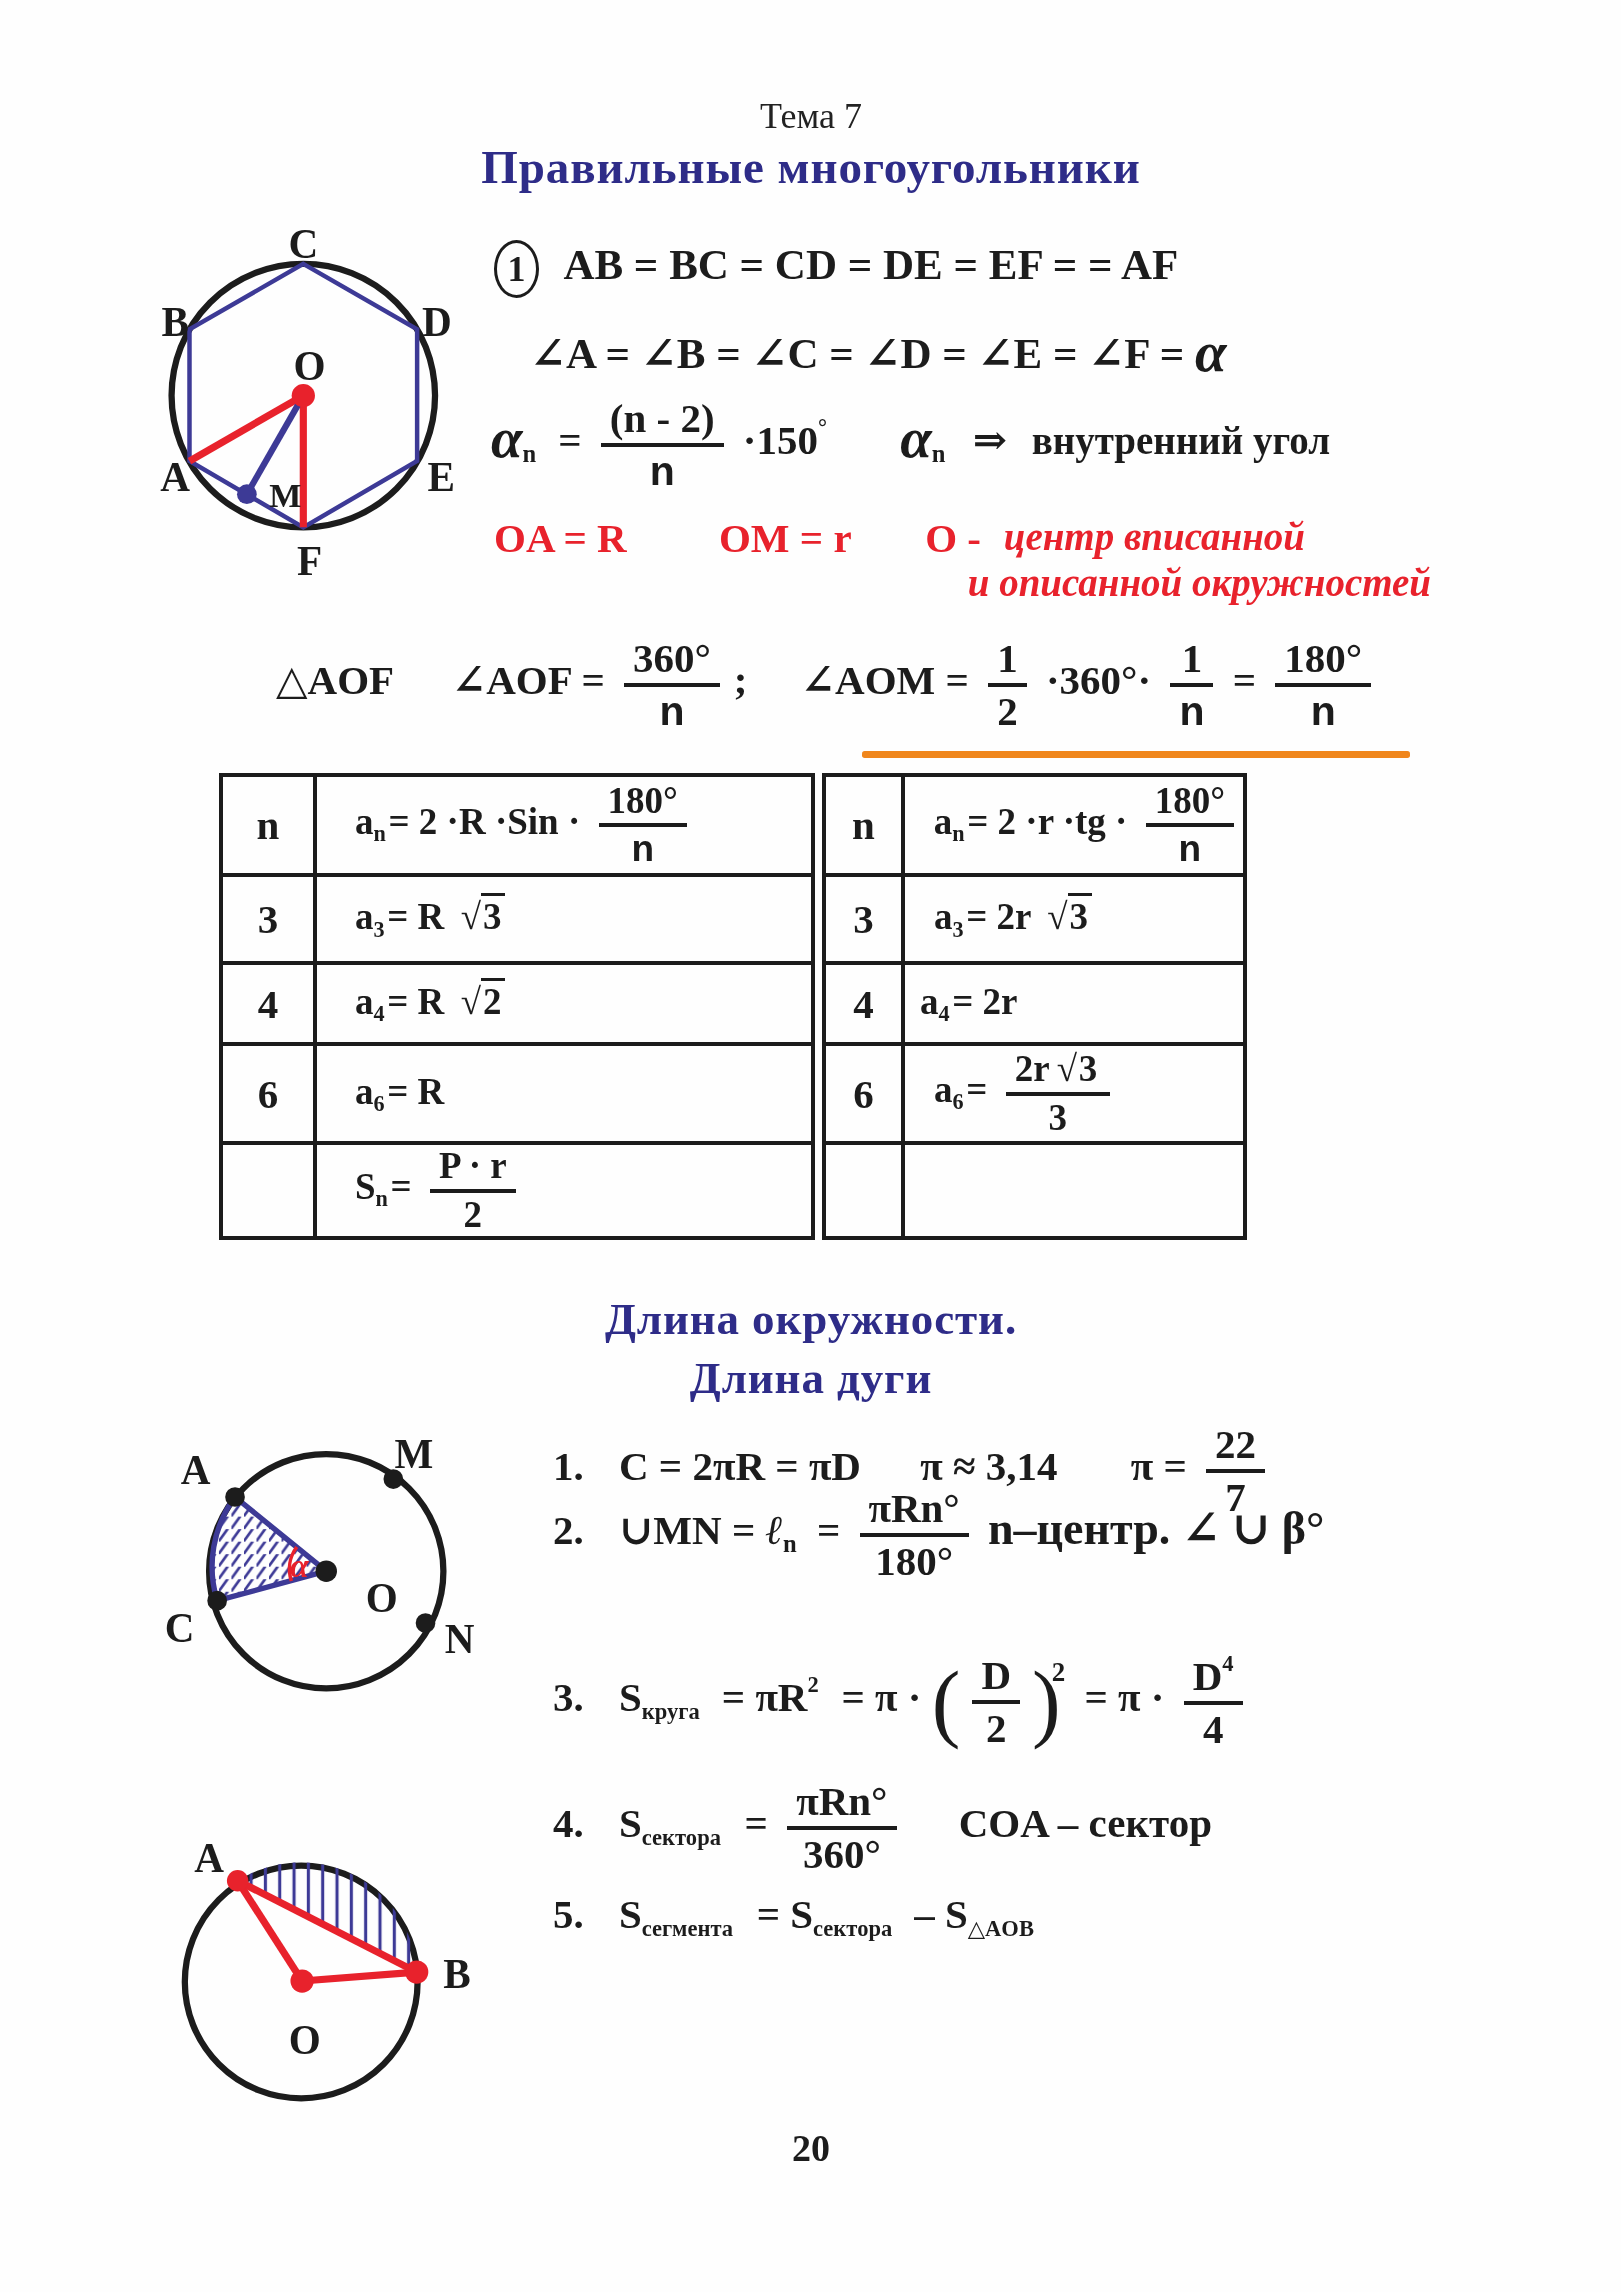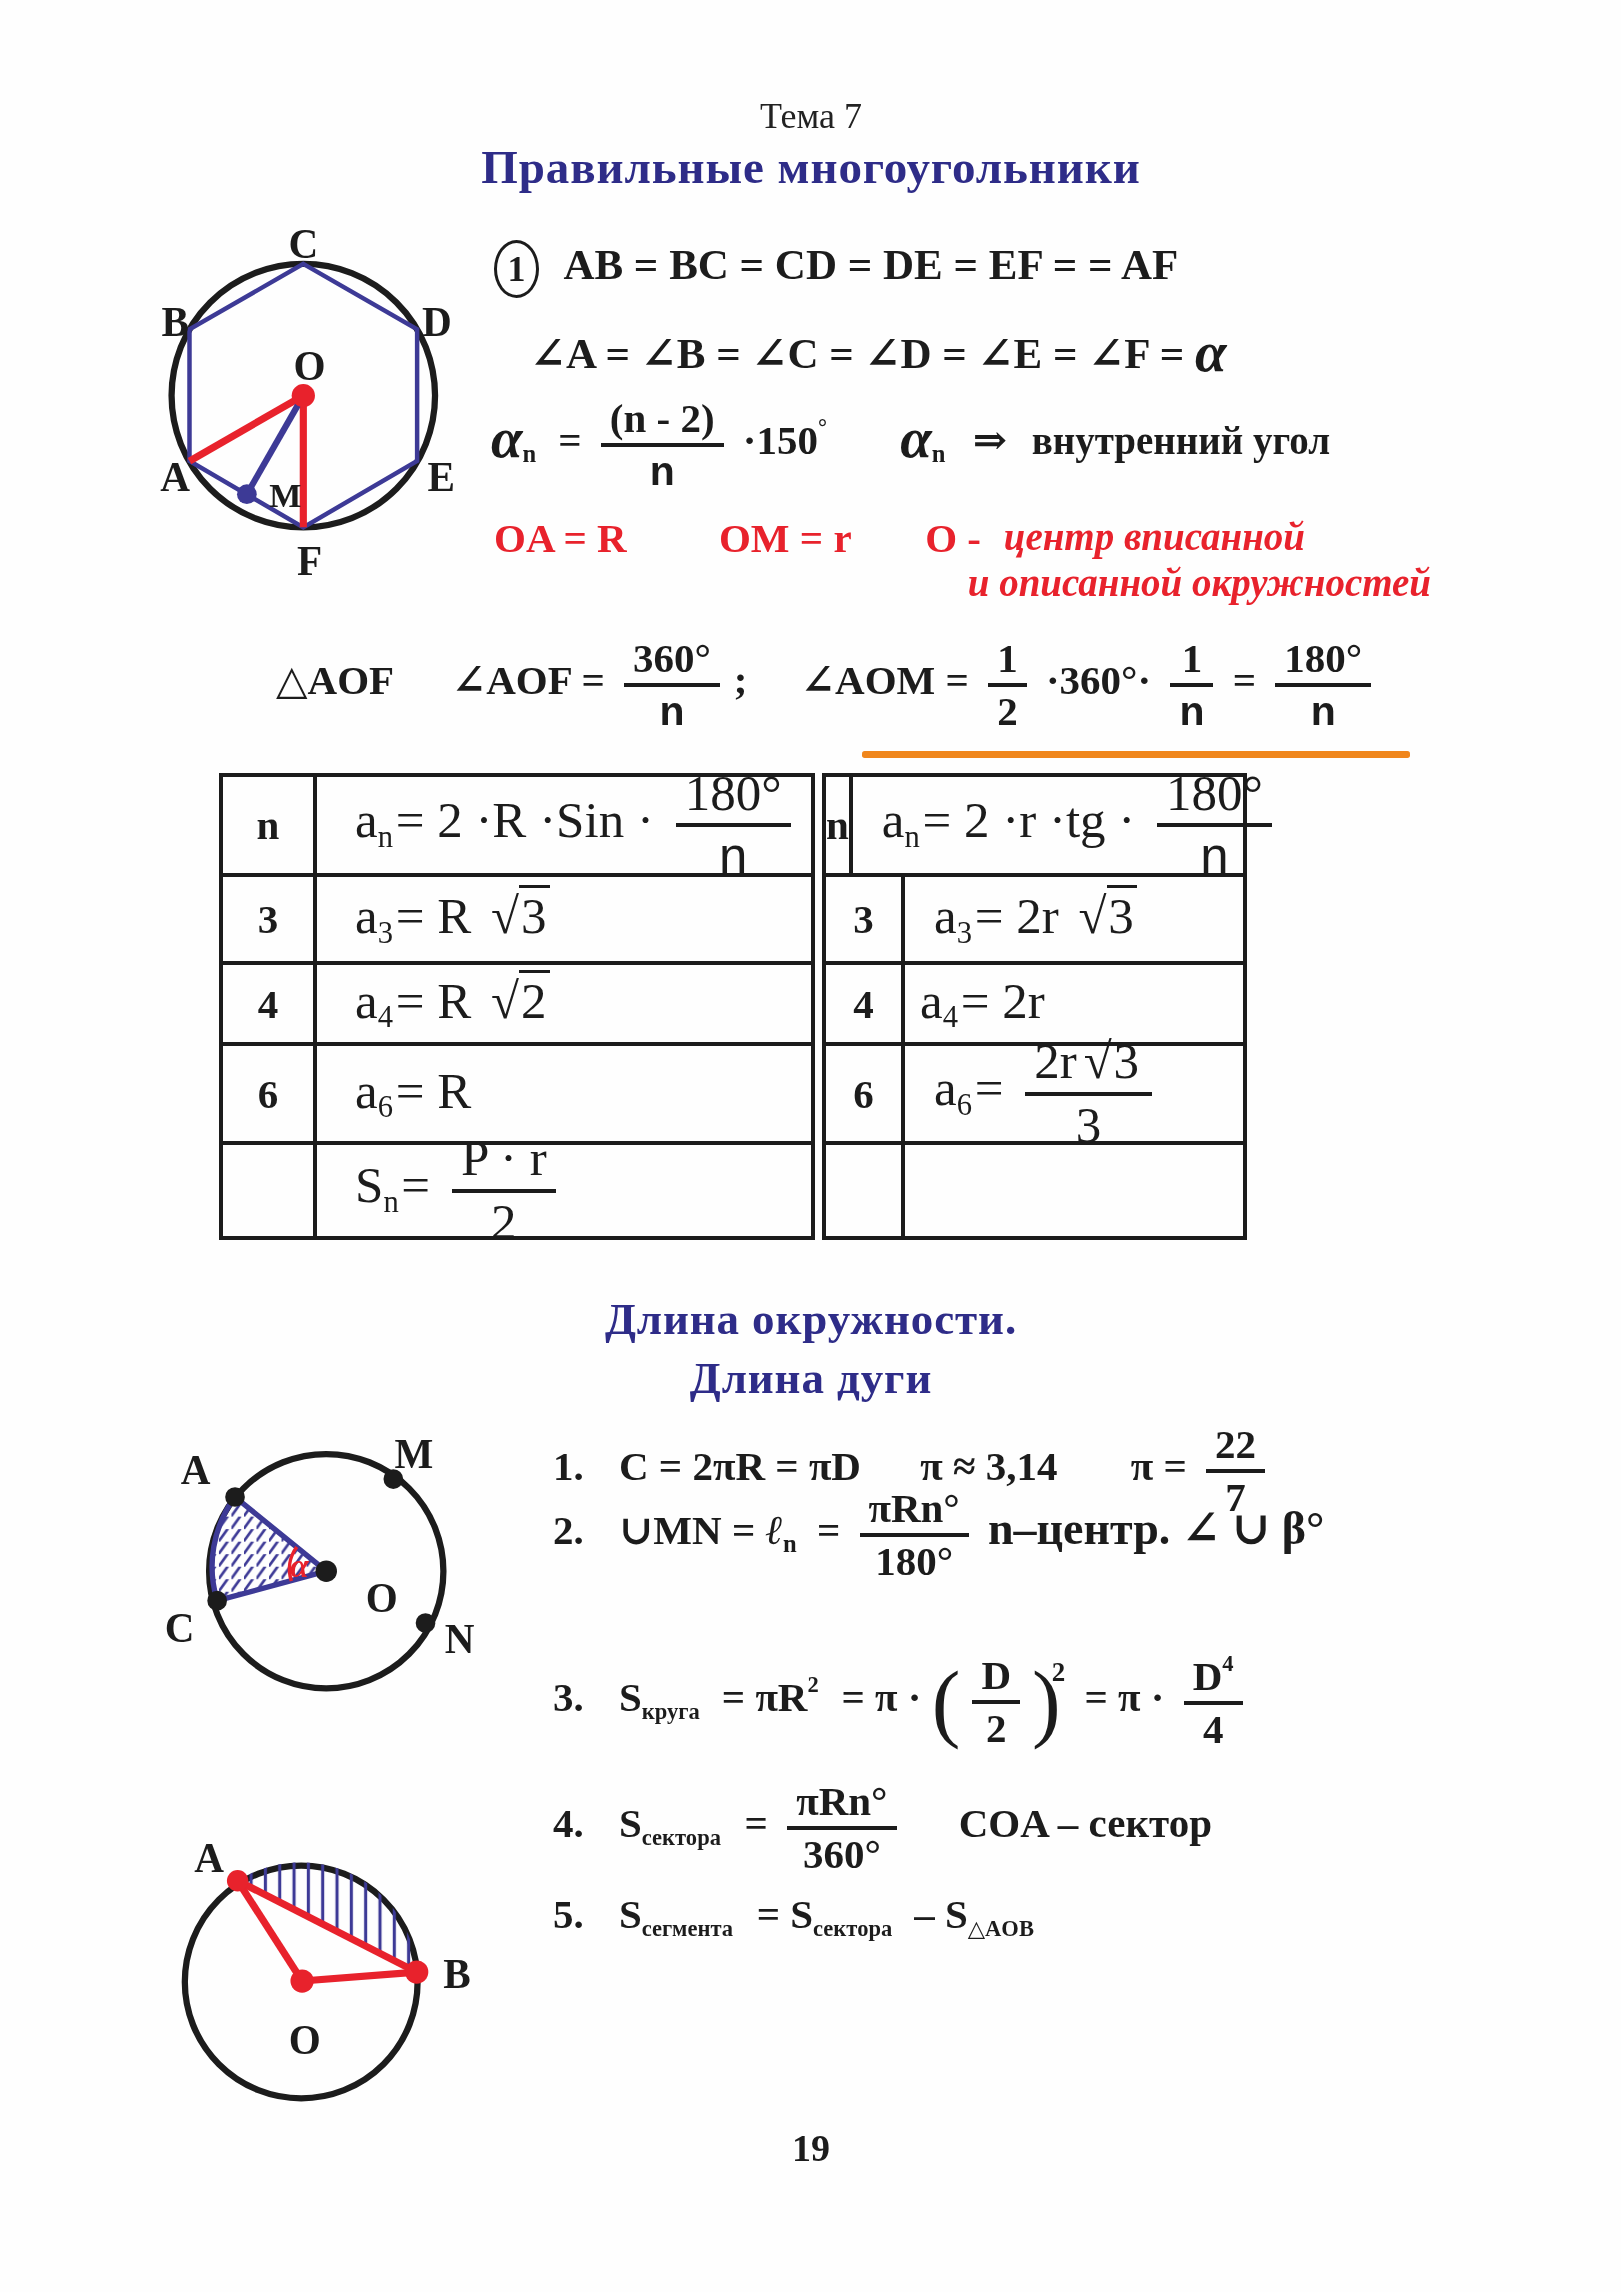--- a/index.html
+++ b/index.html
@@ -30,21 +30,21 @@
   .redital { display:inline-block; vertical-align:top; font-style:italic; line-height:1.18; }
   .redital .l2 { display:block; margin-left:-36px; }
   .orange-line { position:absolute; left:862px; top:751px; width:548px; height:7.2px; background:#f0861c; border-radius:2.7px; }
   
   .gtable { position:absolute; border:4.5px solid #1c1c1c; box-sizing:border-box; background:#fefefe; }
   .trow { display:flex; border-bottom:4.5px solid #1c1c1c; box-sizing:border-box; }
   .trow:last-child { border-bottom:none; }
   .ncell { width:94px; border-right:4.5px solid #1c1c1c; display:flex; align-items:center; justify-content:center;
            font-weight:700; font-size:41px; box-sizing:border-box; }
   .gtable.rt-tbl .ncell { width:79px; }
-  .fcell { flex:1; display:flex; align-items:center; padding-left:38px; font-weight:400; font-size:51px; box-sizing:border-box; }
+  .fcell { flex:1; display:flex; align-items:center; padding-left:38px; font-weight:700; font-size:37px; box-sizing:border-box; }
   .fx { display:inline-block; white-space:nowrap; }
   .rt  { margin-left:7.2px; }
   .rad { border-top:3.6px solid #1c1c1c; padding:0 3.6px 0 1.8px; }
   .bigp { font-size:86px; font-weight:400; vertical-align:middle; line-height:0; }
   .psup { font-size:27px; font-weight:700; position:relative; top:-30px; left:-9px; }
   .ell { font-style:italic; }
   .diagram text { font-family:"Liberation Serif","DejaVu Serif",serif; font-weight:700; font-size:46px; fill:#1c1c1c; }
   .diagram text.alpha-label { fill:#e8222c; font-style:italic; font-size:38px; font-weight:700; }
   .pgnum { font-size:38px; font-weight:700; }
 </style>
@@ -339,16 +339,16 @@
     <line x1="209" y1="172" x2="337" y2="162" stroke="#e8222c" stroke-width="8"></line>
     <line x1="137" y1="60" x2="337" y2="162" stroke="#e8222c" stroke-width="8"></line>
     <circle cx="137" cy="60" r="12" fill="#e8222c"></circle>
     <circle cx="337" cy="162" r="13" fill="#e8222c"></circle>
     <circle cx="209" cy="172" r="13" fill="#e8222c"></circle>
     <text x="105" y="50" text-anchor="middle">A</text>
     <text x="382" y="180" text-anchor="middle">B</text>
     <text x="212" y="254" text-anchor="middle">O</text>
   </svg>
 
-  <div class="abs center pgnum" style="top:2126px">19</div>
+  <div class="abs center pgnum" style="top:2126px">20</div>
 
 </div>
 
 
 </body></html>

